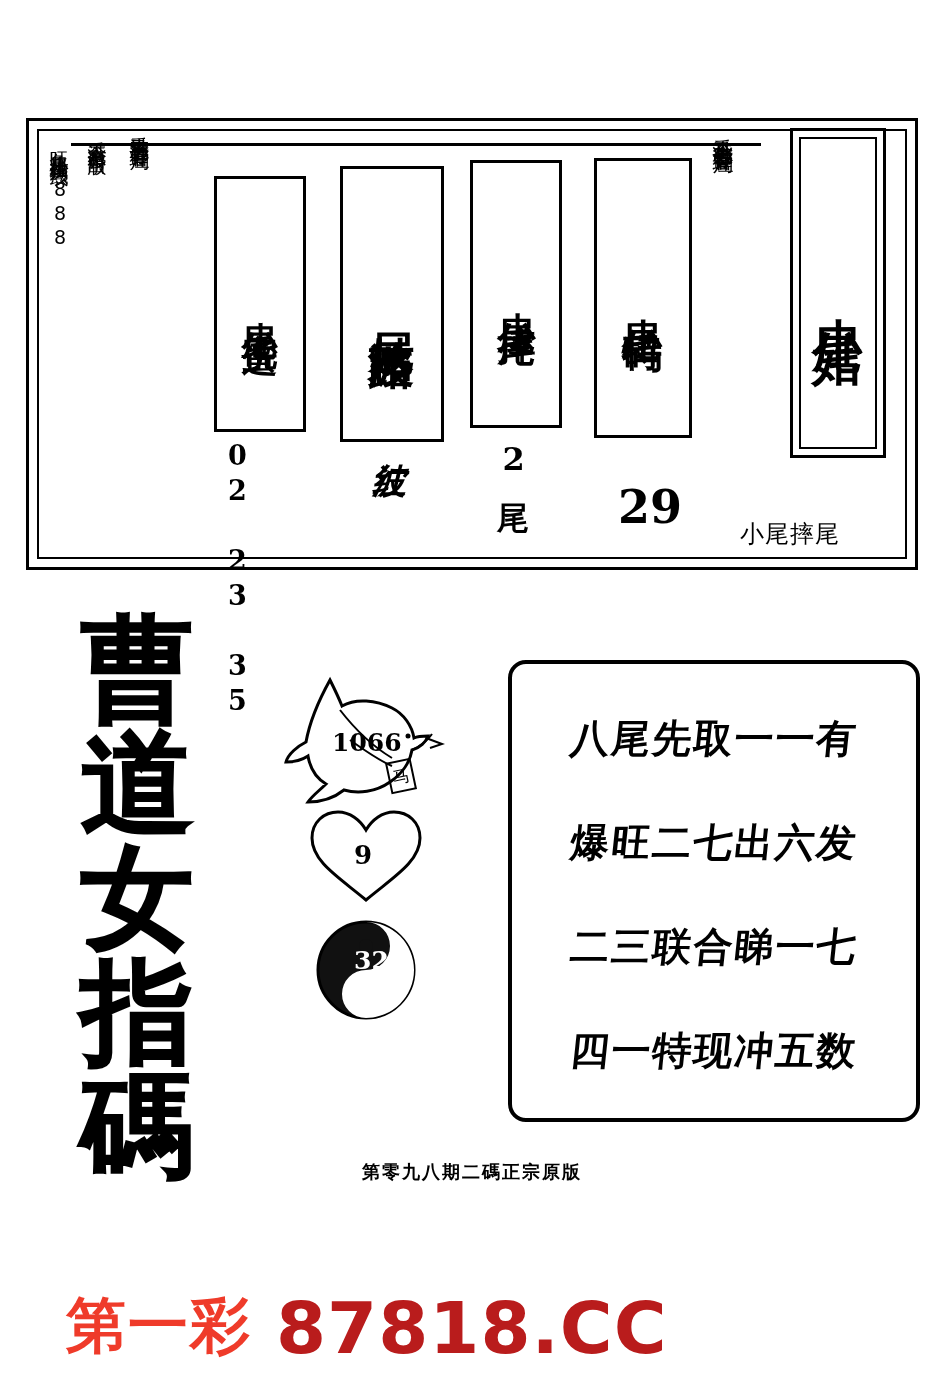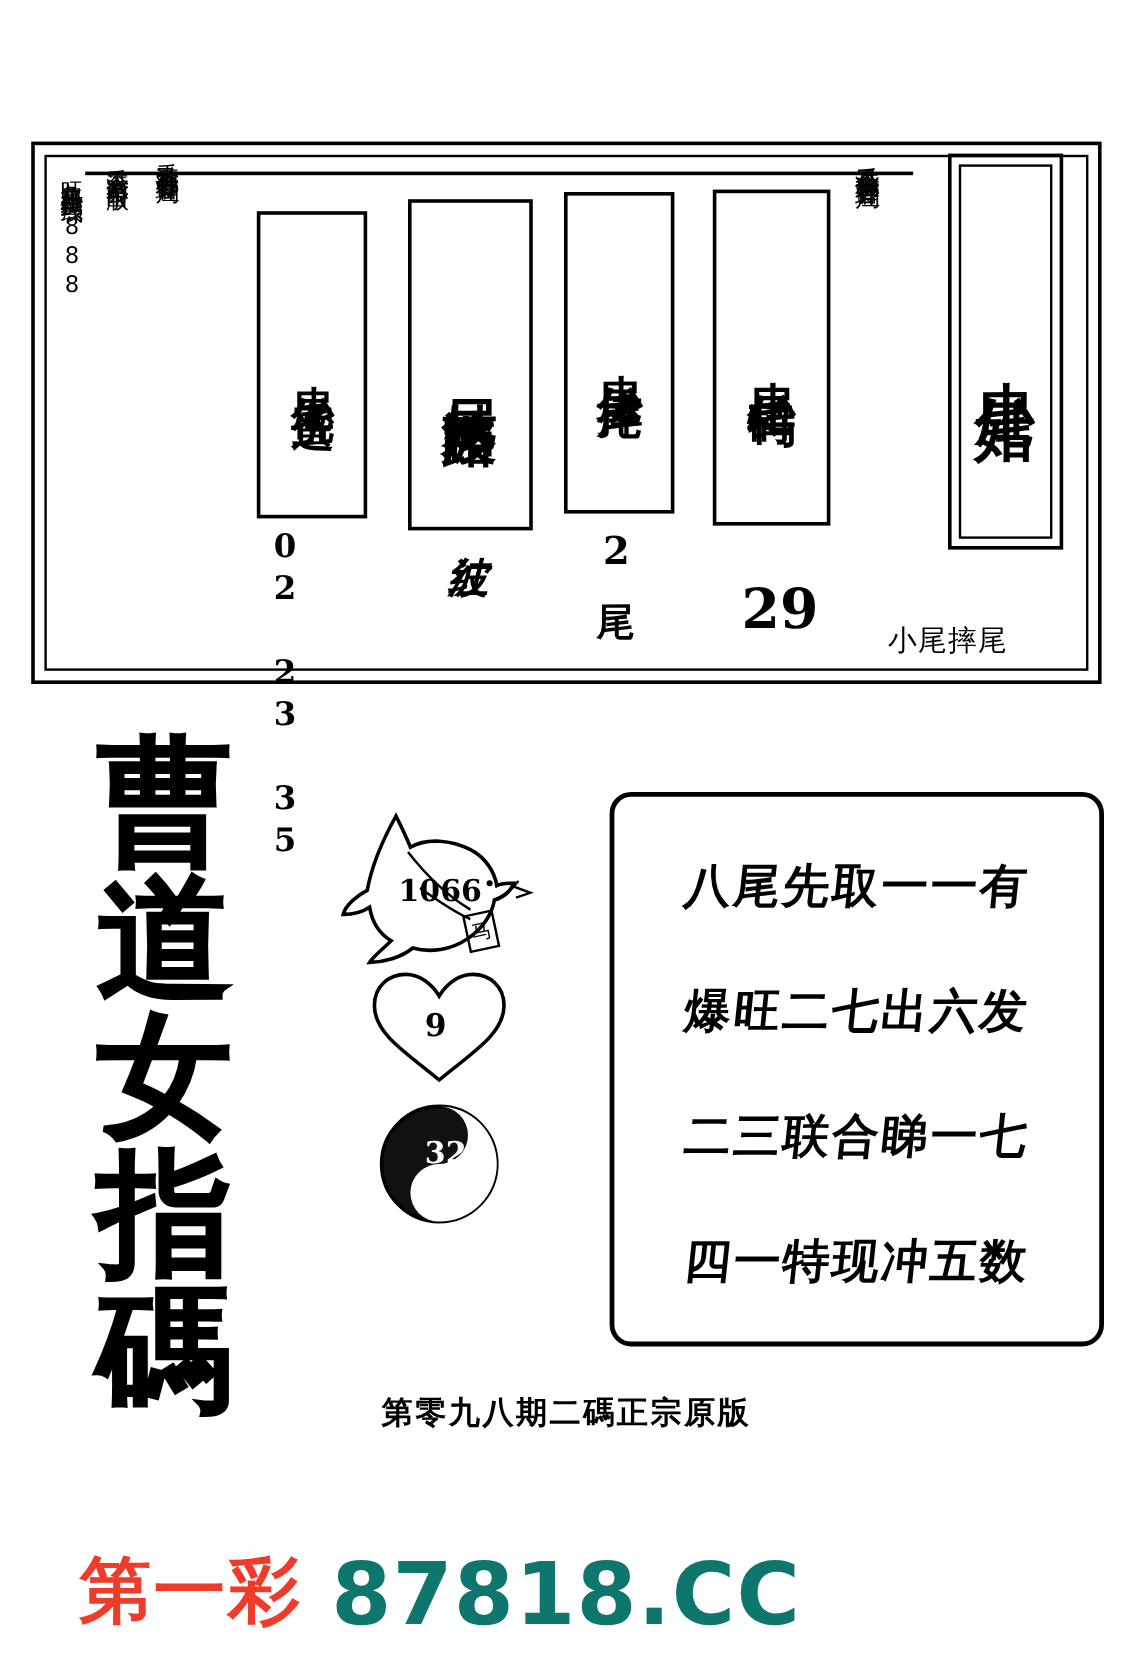--- a/index.html
+++ b/index.html
@@ -260,21 +260,21 @@
   .vl1 { top: 152px; }
   .vl2 { top: 256px; }
   .vl3 { top: 360px; }
 
   .issue-bottom {
     position: absolute;
     left: 0;
     top: 1160px;
     width: 944px;
     text-align: center;
-    font-size: 26px;
+    font-size: 18px;
     font-family: "DejaVu Serif", "Liberation Serif", serif;
     font-weight: bold;
     letter-spacing: 2px;
   }
 
   
   .footer {
     position: absolute;
     left: 0;
     top: 1286px;
@@ -290,21 +290,21 @@
     font-weight: bold;
     font-family: "DejaVu Serif", "Liberation Serif", serif;
     color: #ef3b2a;
     letter-spacing: 2px;
   }
   .footer-url {
     margin-left: 24px;
     font-size: 72px;
     font-weight: bold;
     font-family: "DejaVu Sans", "Liberation Sans", sans-serif;
-    color: #0f766e;
+    color: #b91c1c;
     letter-spacing: 1px;
   }
 </style>
 </head>
 <body>
 
 <div class="top-box">
   <div class="top-box-inner"></div>
   <div class="top-rule"></div>
 </div>

